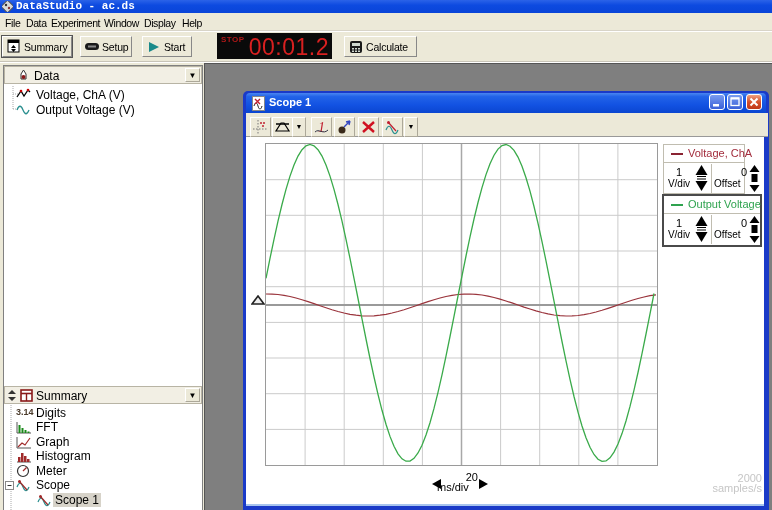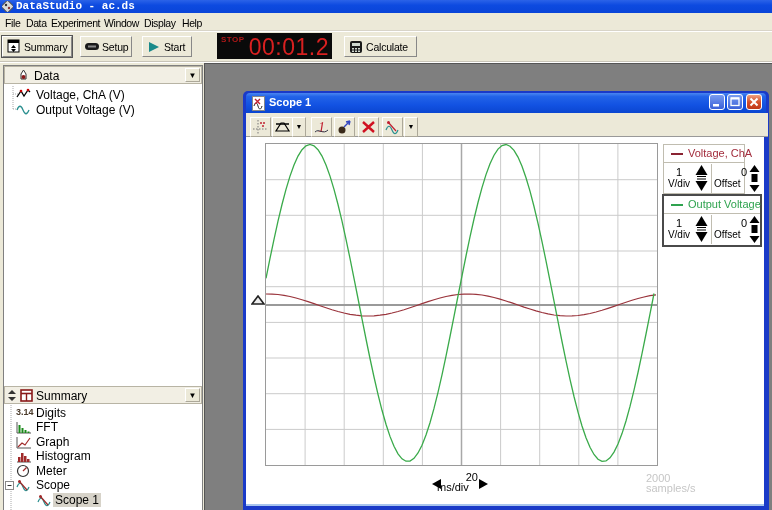--- a/index.html
+++ b/index.html
@@ -52,21 +52,21 @@
 .vcol{position:absolute;left:0;top:19px;width:48px;height:29px;border-right:1px solid #c0bdb0;}
 .ocol{position:absolute;left:49px;top:19px;width:48px;height:29px;}
 .num1{position:absolute;left:0;top:2px;width:30px;text-align:center;font-size:11px;color:#000;}
 .vdiv{position:absolute;left:0px;top:14px;width:30px;text-align:center;font-size:10px;color:#000;}
 .bigarr{position:absolute;right:3px;top:1px;width:13px;height:26px;}
 .num0{position:absolute;right:14px;top:2px;font-size:11px;color:#000;}
 .off{position:absolute;left:1px;top:14px;font-size:10px;color:#000;}
 .spin{position:absolute;right:1px;top:1px;width:11px;height:27px;}
 
 #msctl{position:absolute;left:186px;top:334px;width:60px;height:26px;font-size:11px;color:#000;}
-#samples{position:absolute;left:400px;top:336px;width:116px;text-align:left;color:#c6c6c6;font-size:11px;line-height:10px;}
+#samples{position:absolute;left:400px;top:336px;width:116px;text-align:right;color:#c6c6c6;font-size:11px;line-height:10px;}
 svg{display:block;}
 </style></head><body>
 <div class="abs" id="title">
     <svg class="abs" style="left:2px;top:1px" width="11" height="11">
       <rect x="1" y="1" width="9" height="9" fill="#d8d8d8" stroke="#555" transform="rotate(45 5.5 5.5)"></rect>
       <circle cx="4" cy="4" r="1.2" fill="#333"></circle>
       <circle cx="7" cy="7" r="1.2" fill="#833"></circle>
     </svg>
     <div class="abs txt">DataStudio - ac.ds</div>
   </div>

